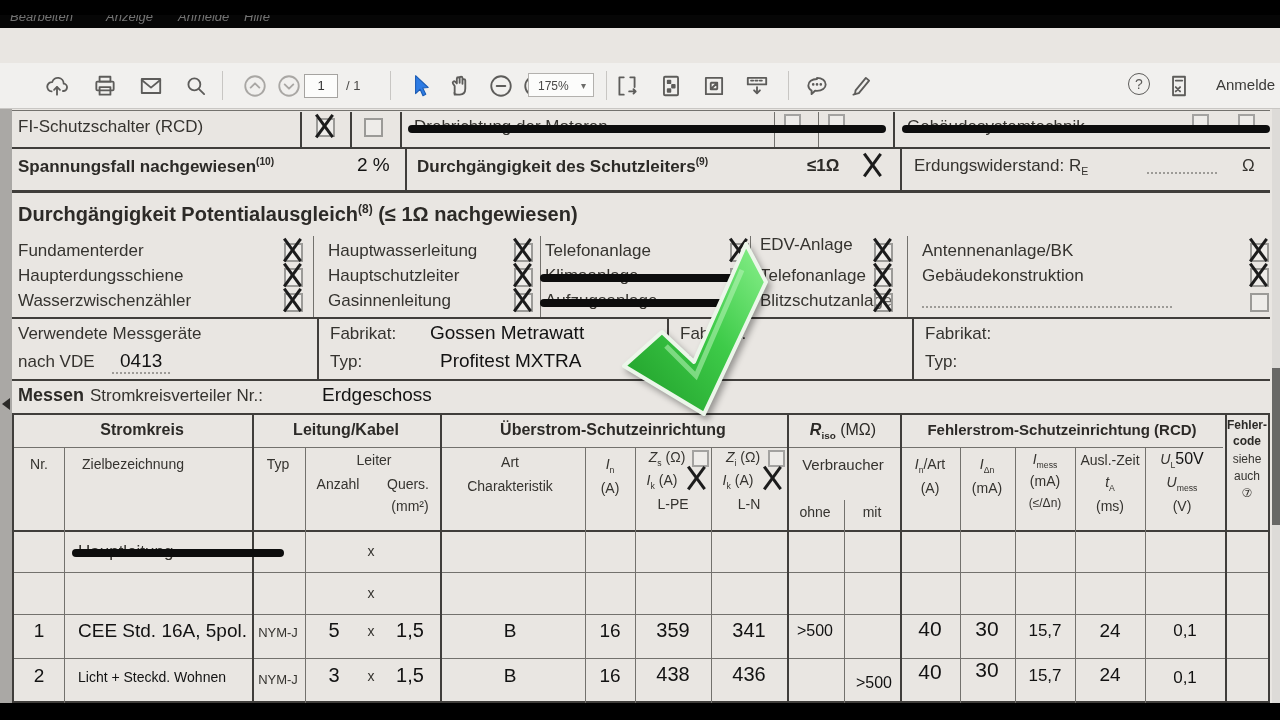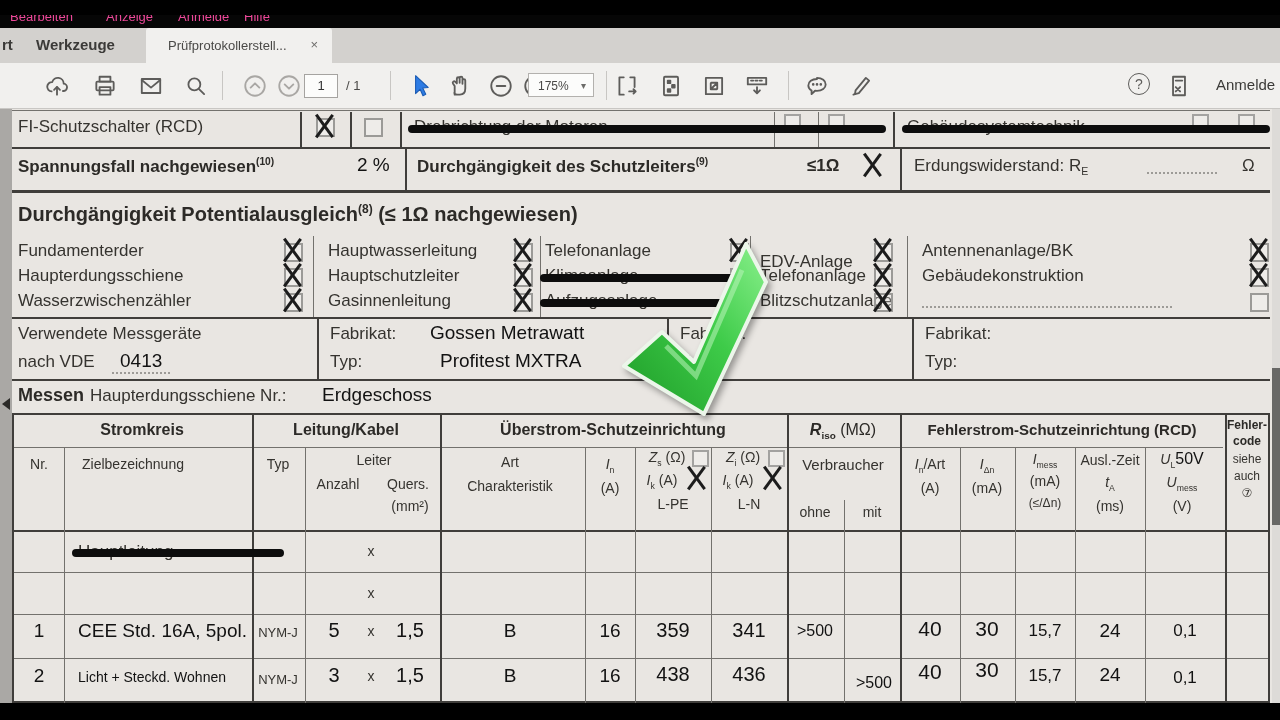--- a/index.html
+++ b/index.html
@@ -1,20 +1,20 @@
 <!DOCTYPE html>
 <html><head>
 <meta charset="utf-8">
 <style>
   html,body{margin:0;padding:0;background:#000;}
   .stage{position:relative;width:1280px;height:720px;background:#e9e6e2;overflow:hidden;
          font-family:"Liberation Sans","DejaVu Sans",sans-serif;}
   
   .menubar{position:absolute;left:0;top:0;width:1280px;height:28px;background:#060606;z-index:30;}
-  .menubar .mi{position:absolute;top:9px;font-size:13px;color:#ec4899;}
+  .menubar .mi{position:absolute;top:9px;font-size:13px;color:#737373;font-style:italic;}
   .menucover{position:absolute;left:0;top:0;width:1280px;height:15px;background:#000;z-index:31;}
   .tabbar{position:absolute;left:0;top:28px;width:1280px;height:35px;background:#d3d1ce;z-index:20;}
   .tabbar .start{position:absolute;left:2px;top:8px;font-size:15px;font-weight:bold;color:#3b3a38;}
   .tabbar .tools{position:absolute;left:36px;top:8px;font-size:15px;font-weight:bold;color:#3b3a38;}
   .tabbar .doc{position:absolute;left:146px;top:0;width:186px;height:35px;background:#f1f0ee;
                border-radius:3px 3px 0 0;}
   .tabbar .doc .lbl{position:absolute;left:22px;top:10px;font-size:13px;color:#4a4947;}
   .tabbar .doc .x{position:absolute;right:14px;top:9px;font-size:13px;color:#6d6c6a;}
   .toolbar{position:absolute;left:0;top:63px;width:1280px;height:45px;background:#f1f0ee;
            border-bottom:1px solid #c9c7c4;z-index:20;}
@@ -68,28 +68,20 @@
 <div class="stage">
 
   <div class="menubar">
     <span class="mi" style="left:10px">Bearbeiten</span>
     <span class="mi" style="left:106px">Anzeige</span>
     <span class="mi" style="left:178px">Anmelde</span>
     <span class="mi" style="left:244px">Hilfe</span>
   </div>
   <div class="menucover"></div>
 
-  <div class="tabbar">
-    <span class="start">rt</span>
-    <span class="tools">Werkzeuge</span>
-    <div class="doc">
-      <span class="lbl">Prüfprotokollerstell...</span>
-      <span class="x">×</span>
-    </div>
-  </div>
 
   <div class="toolbar">
     <svg class="ic" style="left:44px" viewBox="0 0 24 24">
         <path d="M7 17a4.3 4.3 0 1 1 .6-8.6 5.4 5.4 0 0 1 10.6 1.4 3.4 3.4 0 0 1-.7 6.8"></path>
         <path d="M12 20v-7"></path>
         <path d="M9.3 15.5 12 12.8l2.7 2.7"></path>
       </svg>
     <svg class="ic" style="left:92px" viewBox="0 0 24 24">
         <rect x="7" y="3.5" width="10" height="4.5"></rect>
         <rect x="4" y="8" width="16" height="8" rx="1"></rect>
@@ -240,21 +232,21 @@
     <span class="t" style="left:533px;top:133px">Telefonanlage</span>
     <span class="t" style="left:533px;top:158px">Klimaanlage</span>
     <span class="t" style="left:533px;top:183px">Aufzugsanlage</span>
     <div class="bar" style="left:528px;top:166px;width:200px"></div>
     <div class="bar" style="left:528px;top:191px;width:200px"></div>
     <div class="cb" style="left:718px;top:135px"></div>
       <div class="xm" style="left:716px;top:130px"></div>
     <div class="cb" style="left:718px;top:160px"></div>
     <div class="cb" style="left:718px;top:185px"></div>
 
-    <span class="t" style="left:748px;top:144px">EDV-Anlage</span>
+    <span class="t" style="left:748px;top:127px">EDV-Anlage</span>
     <span class="t" style="left:748px;top:158px">Telefonanlage</span>
     <span class="t" style="left:748px;top:183px">Blitzschutzanlage</span>
     <div class="cb" style="left:862px;top:135px"></div>
       <div class="xm" style="left:860px;top:130px"></div>
     <div class="cb" style="left:862px;top:160px"></div>
       <div class="xm" style="left:860px;top:155px"></div>
     <div class="cb" style="left:862px;top:185px"></div>
       <div class="xm" style="left:860px;top:180px"></div>
 
     <span class="t" style="left:910px;top:133px">Antennenanlage/BK</span>
@@ -277,21 +269,21 @@
     <span class="t f" style="left:428px;top:242px">Profitest MXTRA</span>
     <div class="vl" style="left:655px;top:209px;height:62px"></div>
     <span class="t" style="left:668px;top:216px">Fabrikat:</span>
     <span class="t" style="left:668px;top:244px">Typ:</span>
     <div class="vl" style="left:900px;top:209px;height:62px"></div>
     <span class="t" style="left:913px;top:216px">Fabrikat:</span>
     <span class="t" style="left:913px;top:244px">Typ:</span>
     <div class="hl" style="left:0;top:271px;width:1258px"></div>
 
     <span class="t b" style="left:6px;top:277px;font-size:18px">Messen</span>
-    <span class="t" style="left:78px;top:278px">Haupterdungsschiene Nr.:</span>
+    <span class="t" style="left:78px;top:278px">Stromkreisverteiler Nr.:</span>
     <span class="t f" style="left:310px;top:276px">Erdgeschoss</span>
 
     <div class="hl" style="left:0;top:305px;width:1258px"></div>
     <div class="hl thin" style="left:0;top:339px;width:1211px"></div>
     <div class="hl" style="left:0;top:422px;width:1258px"></div>
     <div class="hl thin" style="left:0;top:464px;width:1258px"></div>
     <div class="hl thin" style="left:0;top:506px;width:1258px"></div>
     <div class="hl thin" style="left:0;top:550px;width:1258px"></div>
     <div class="hl" style="left:0;top:593px;width:1258px"></div>
     <div class="vl" style="left:0;top:305px;height:290px"></div>

